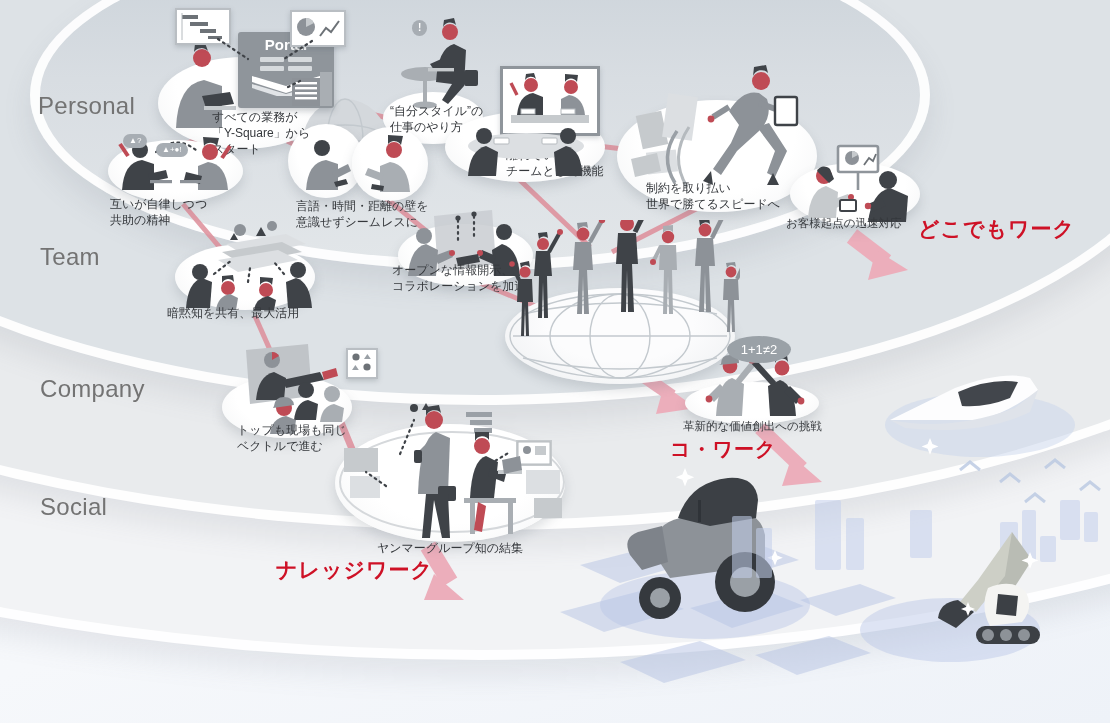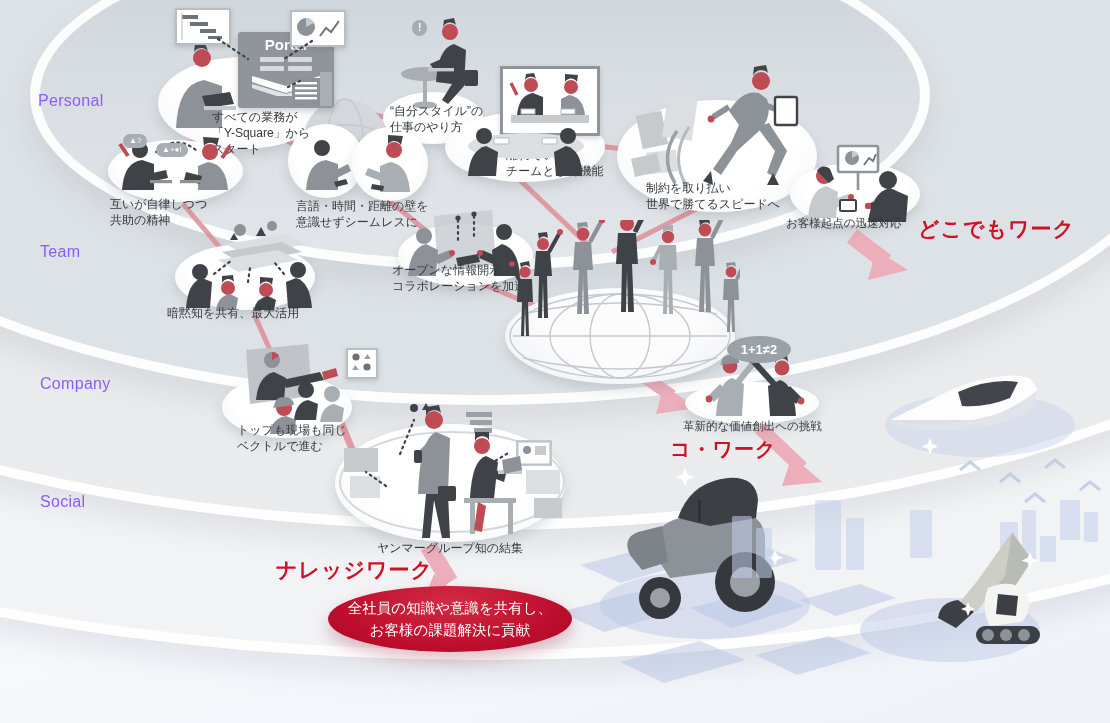--- a/index.html
+++ b/index.html
@@ -12,42 +12,42 @@
   .sky{position:absolute;left:0;top:0;width:1110px;height:150px;
        background:linear-gradient(180deg,#dfe7f1 0%,#e9eef5 55%,rgba(255,255,255,0) 100%);z-index:0}
   
   .ring{position:absolute;border-radius:50%;border:10px solid rgba(255,255,255,.92);
         box-shadow:0 16px 28px rgba(110,120,135,.14)}
   .ring.social {left:-775px;top:-470px;width:2490px;height:1110px;background:#f2f3f5;z-index:1}
   .ring.company{left:-505px;top:-340px;width:1950px;height:850px;background:#e9ebed;z-index:1}
   .ring.team   {left:-240px;top:-215px;width:1420px;height:600px;background:#dde2e6;z-index:1}
   .ring.personal{left:30px;top:-80px;width:880px;height:330px;
         background:linear-gradient(180deg,#c9d1d8 0%,#d8dde2 45%,#e2e6e9 100%);z-index:1}
-  .ringlabel{position:absolute;font-size:16px;color:#8b5cf6;z-index:5;letter-spacing:.3px}
+  .ringlabel{position:absolute;font-size:24px;color:#737373;z-index:5;letter-spacing:.3px}
   
   .scene{position:absolute;border-radius:50%;z-index:4;
          background:radial-gradient(ellipse at 50% 30%,#ffffff 55%,#f3f4f5 100%);
          box-shadow:0 6px 12px rgba(95,105,115,.20)}
   .label{position:absolute;font-size:12px;line-height:1.32;color:#35383c;
          white-space:pre-line;z-index:5}
   .label.small{font-size:11.5px}
   
   .rtitle{position:absolute;font-weight:bold;color:var(--accent-red,#ce1126);
           z-index:7;letter-spacing:1px}
   .rcall{position:absolute;border-radius:50%;color:#fff;z-index:6;
          background:radial-gradient(ellipse at 50% 25%,#d22a44 0%,#bd0d2c 65%,#a60b26 100%);
          display:flex;align-items:center;justify-content:center;text-align:center;
          white-space:pre-line;font-size:14.5px;line-height:1.55;
          box-shadow:0 8px 16px rgba(150,30,50,.28)}
   
   .pill{position:absolute;background:#a7adb3;color:#fff;border-radius:10px;
         font-size:8px;line-height:1;padding:3px 6px;z-index:6;white-space:nowrap}
   .badge{position:absolute;background:#9aa1a7;color:#fff;border-radius:50%;
          z-index:6;display:flex;align-items:center;justify-content:center;
-         font-weight:bold;font-size:13px}
+         font-weight:normal;font-size:13px}
   .portal{position:absolute;background:#8f959b;border-radius:3px;z-index:5;
           box-shadow:0 3px 6px rgba(80,90,100,.3)}
   .portal .ptitle{color:#fff;font-weight:bold;font-size:15px;text-align:center;margin-top:4px}
   .portal .prow{display:flex;gap:4px;justify-content:center;margin-top:4px}
   .portal .pbar{width:24px;height:5px;background:#d6dadd;border-radius:1px}
   .chartpanel{position:absolute;background:#fff;border:2px solid #b9bec3;z-index:5;
           box-shadow:0 2px 5px rgba(80,90,100,.25)}
   
   .pd{fill:#3f4348}.pm{fill:#8d9298}.pl{fill:#c6cacd}.pll{fill:#dcdfe2}
   .pw{fill:#fff}.pr{fill:#bf4b55}.pk{fill:#a9aeb3}
@@ -610,16 +610,14 @@
       <rect x="140" y="112" width="5" height="32" class="pk"></rect>
     <path d="M148,112 L144,140 L152,142 L156,116 Z" class="pr"></path>
   </svg>
   <div class="label" style="left:377px;top:541px">ヤンマーグループ知の結集</div>
 
   <div class="rtitle" style="left:918px;top:215px;font-size:21px">どこでもワーク</div>
 
   <div class="rtitle" style="left:670px;top:436px;font-size:20px">コ・ワーク</div>
 
   <div class="rtitle" style="left:276px;top:556px;font-size:21px">ナレッジワーク</div>
-  <div class="rcall" style="left:328px;top:586px;width:244px;height:66px">全社員の知識や意識を共有し、
-お客様の課題解決に貢献</div>
 
 </div>
 
 </body></html>

